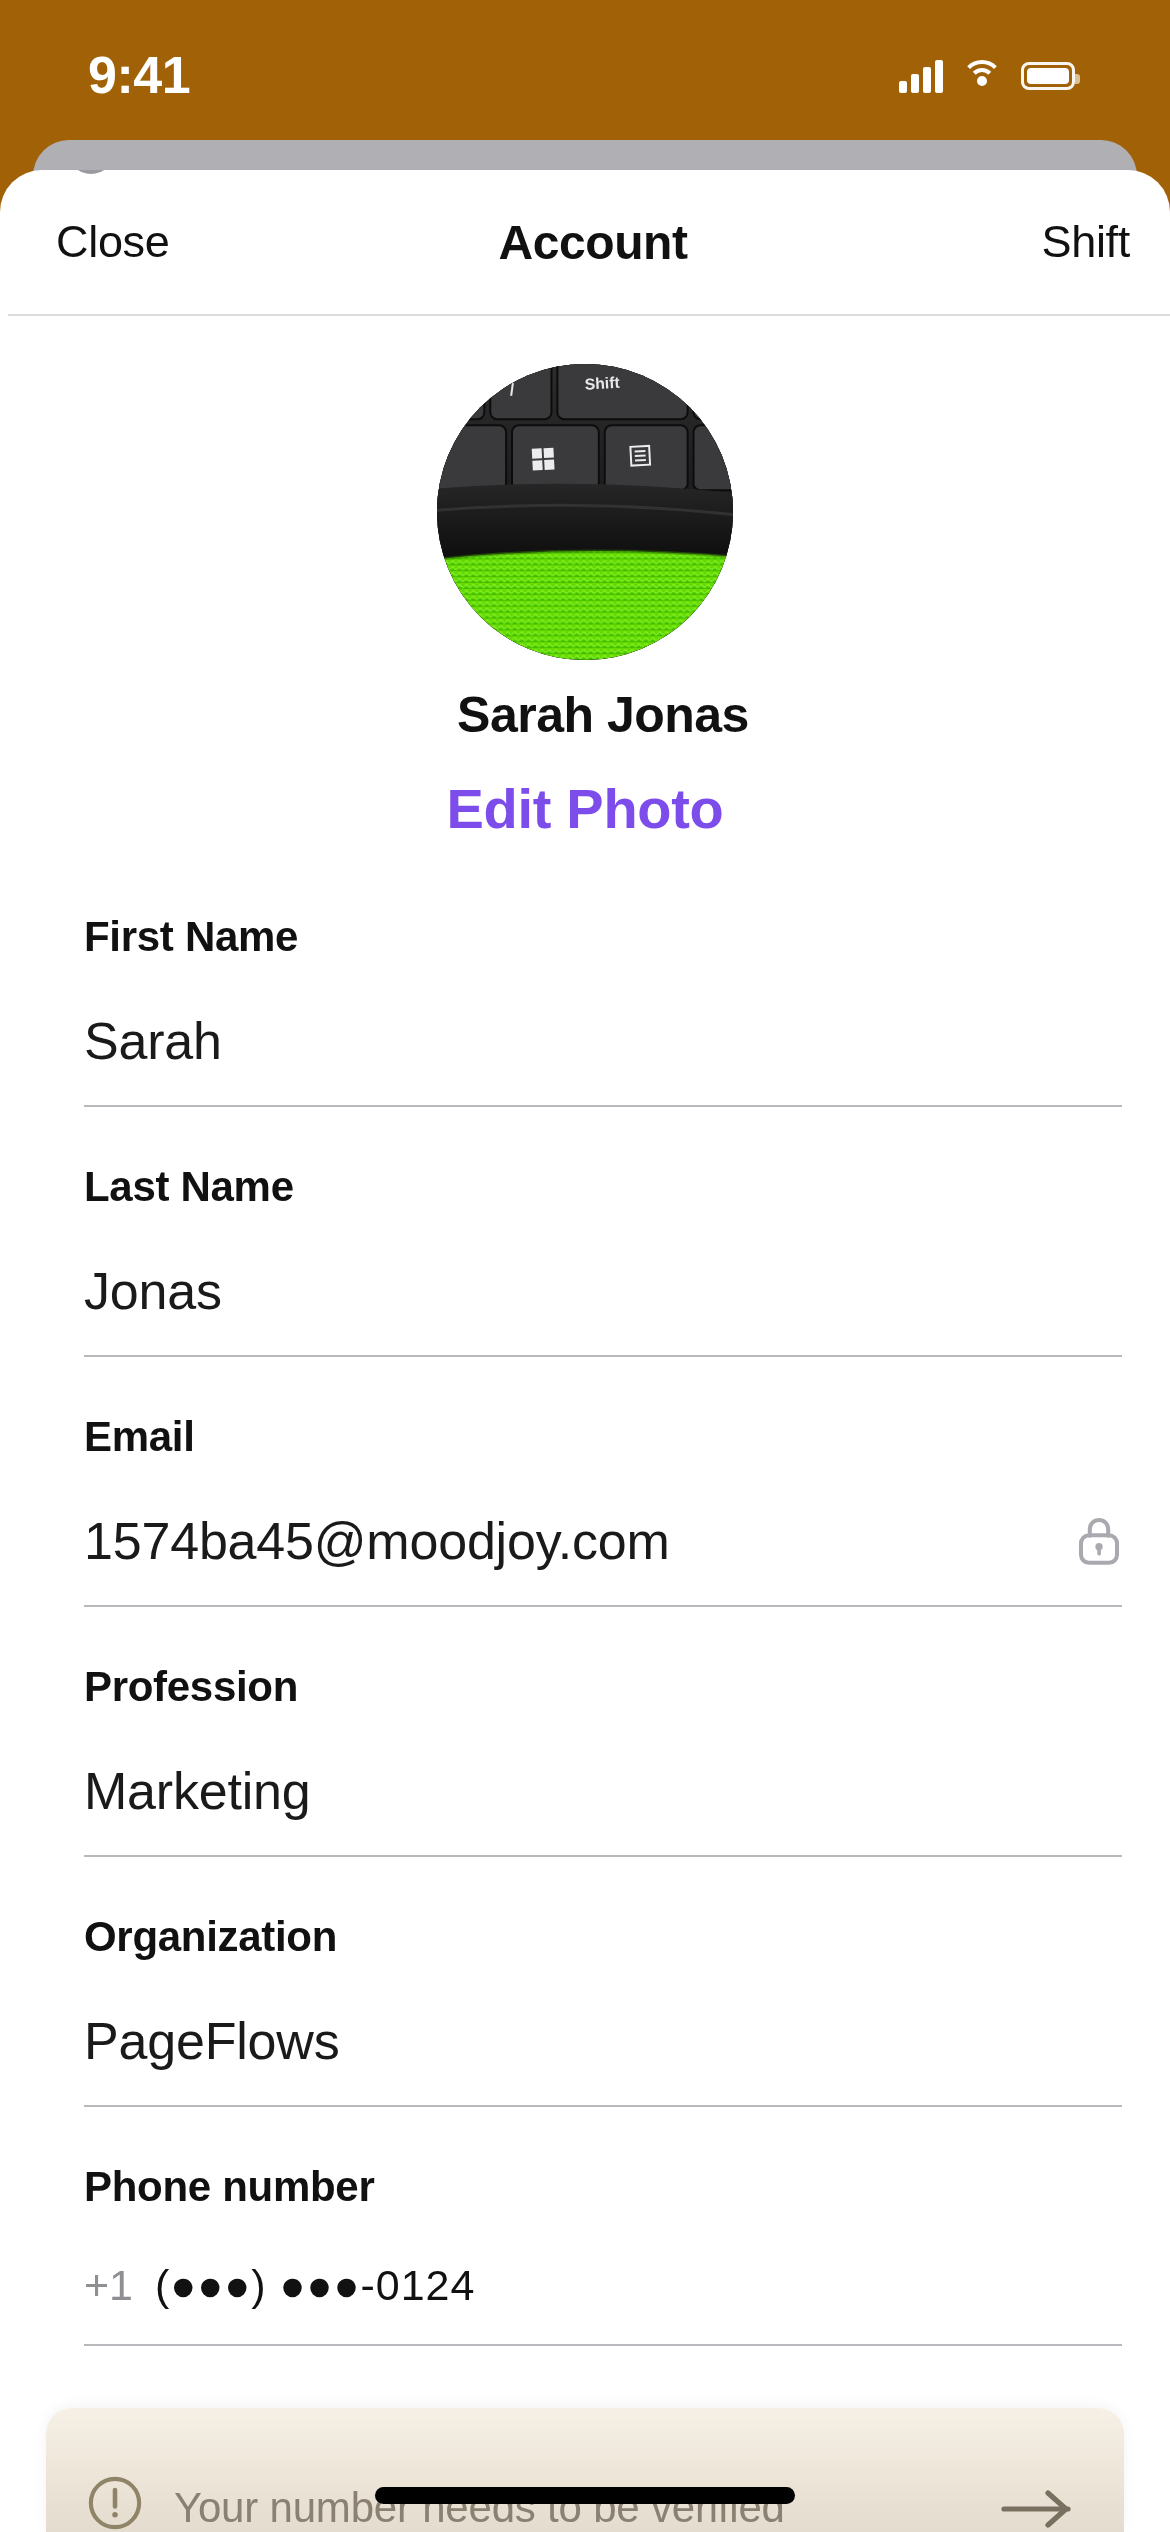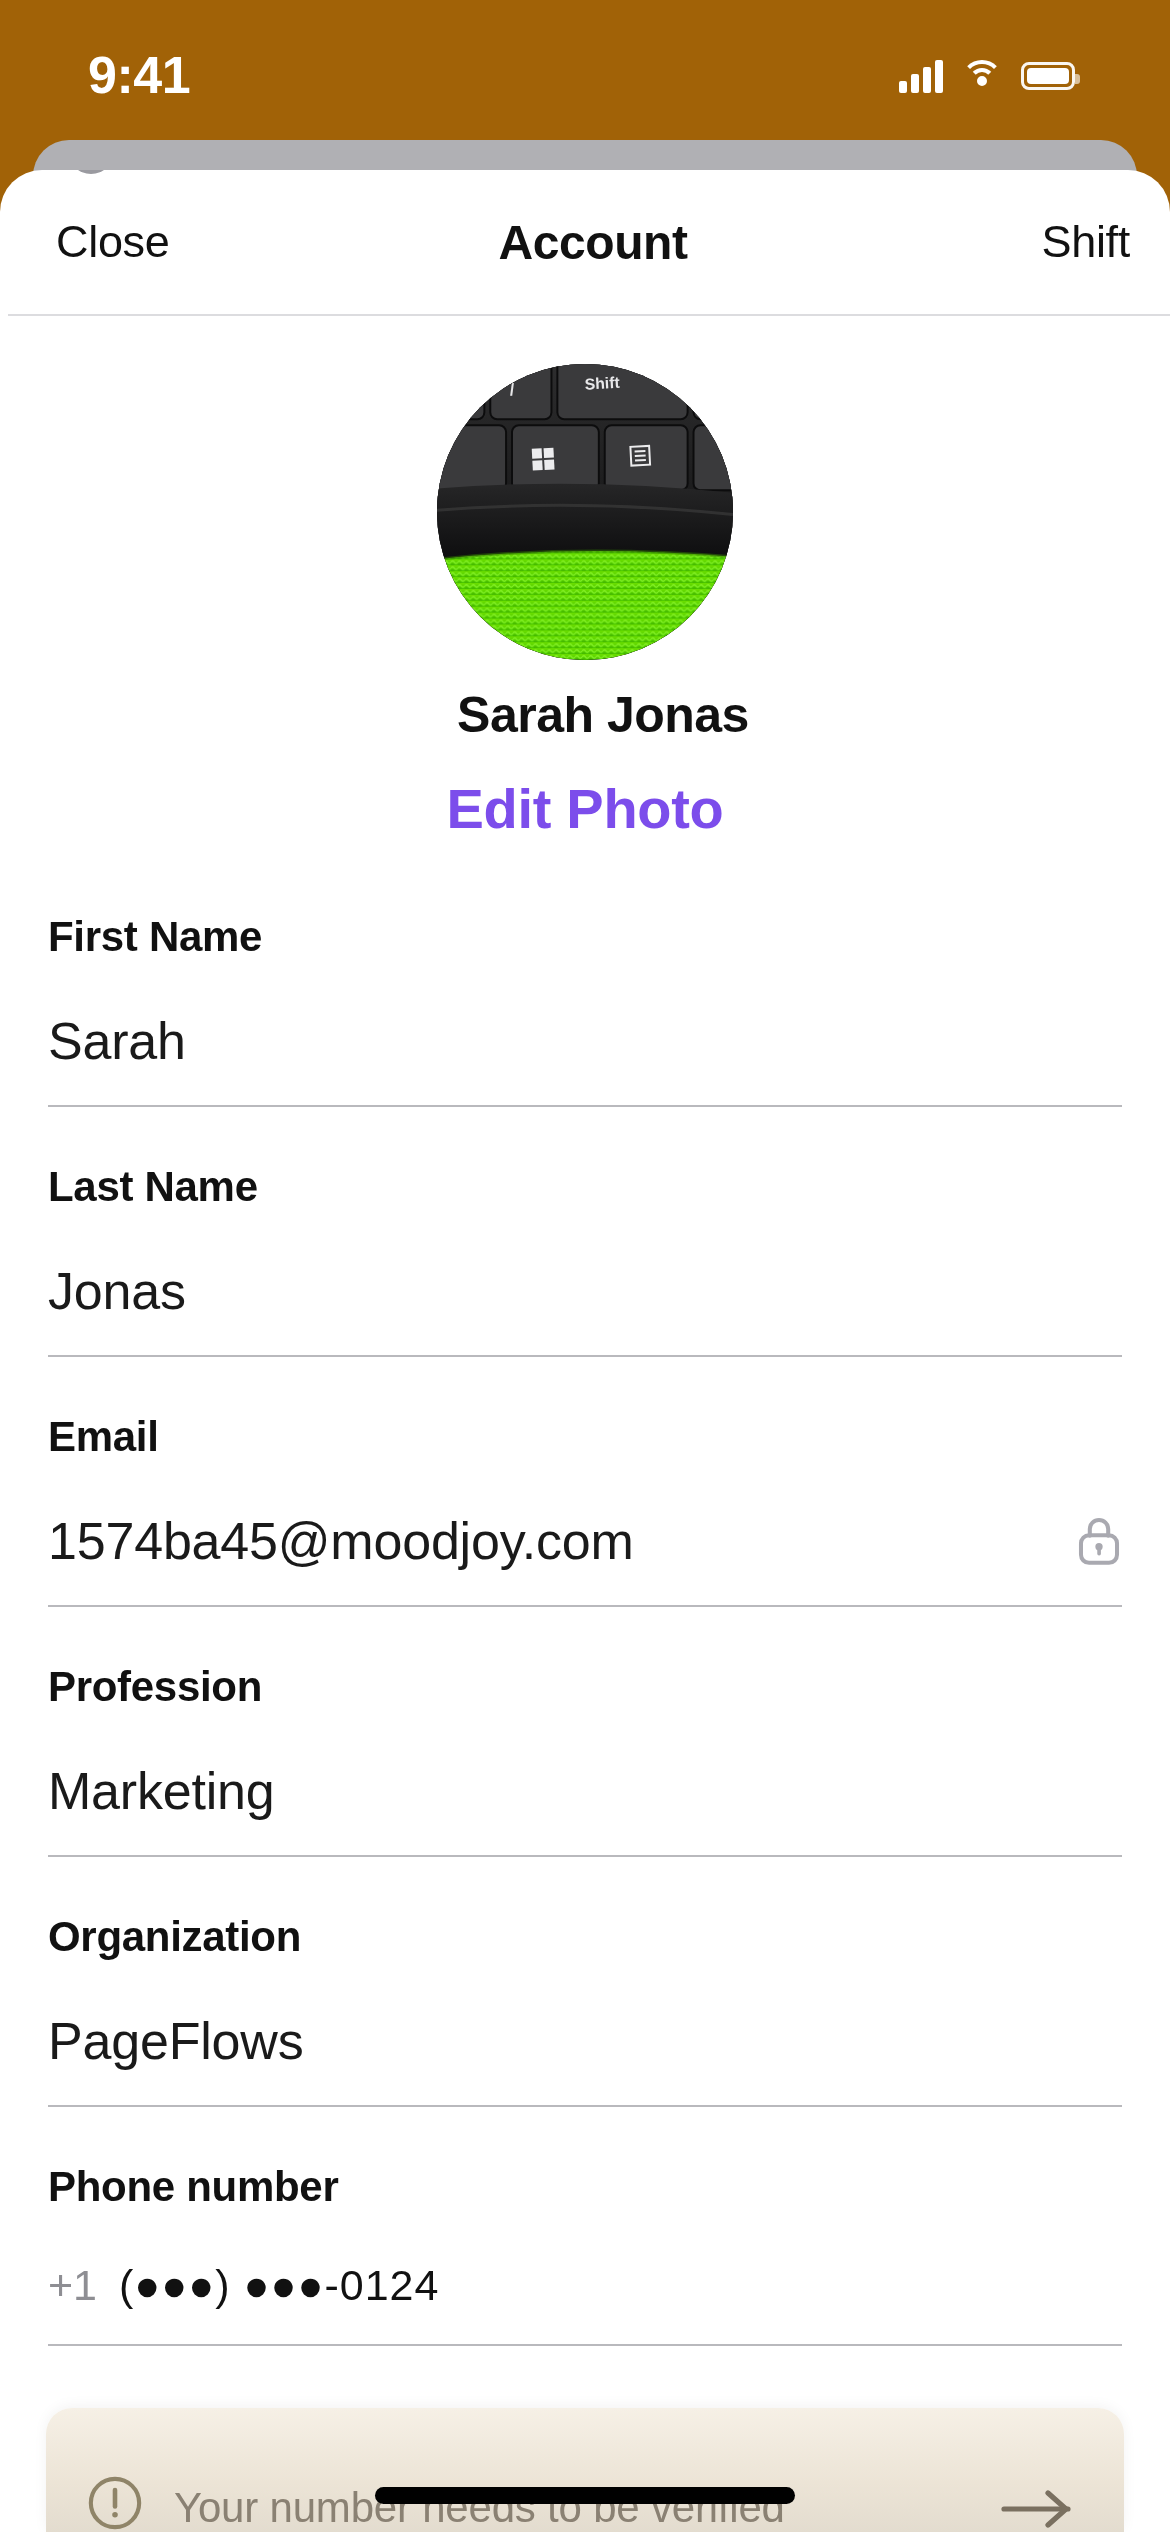--- a/index.html
+++ b/index.html
@@ -106,21 +106,21 @@
     padding-left:36px;
   }
   .edit-photo {
     margin-top:32px; font-size:56px; font-weight:600;
     letter-spacing:-0.3px; background:none; border:none; cursor:pointer;
     font-family:"Liberation Sans", sans-serif;
   }
 
   
   .form { margin-top:72px; padding:0 48px; }
-  .field { position:relative; }
+  .field { position:relative;margin-left:36px; }
   .field-label {
     font-size:42px; font-weight:700; color:#111; letter-spacing:-0.3px;
   }
   .field-row {
     display:flex; align-items:center; justify-content:space-between;
     padding:50px 0 34px 0;
     border-bottom:2px solid #b9b9bd;
   }
   .field-value {
     font-size:52px; color:#1a1a1a; font-weight:400; letter-spacing:-0.2px;

